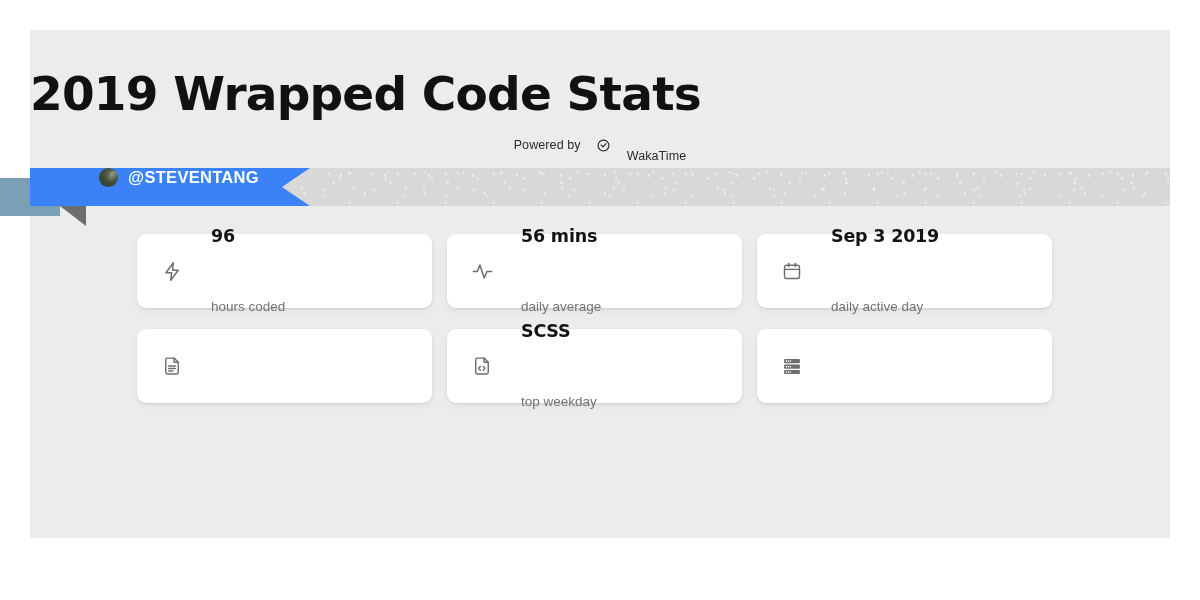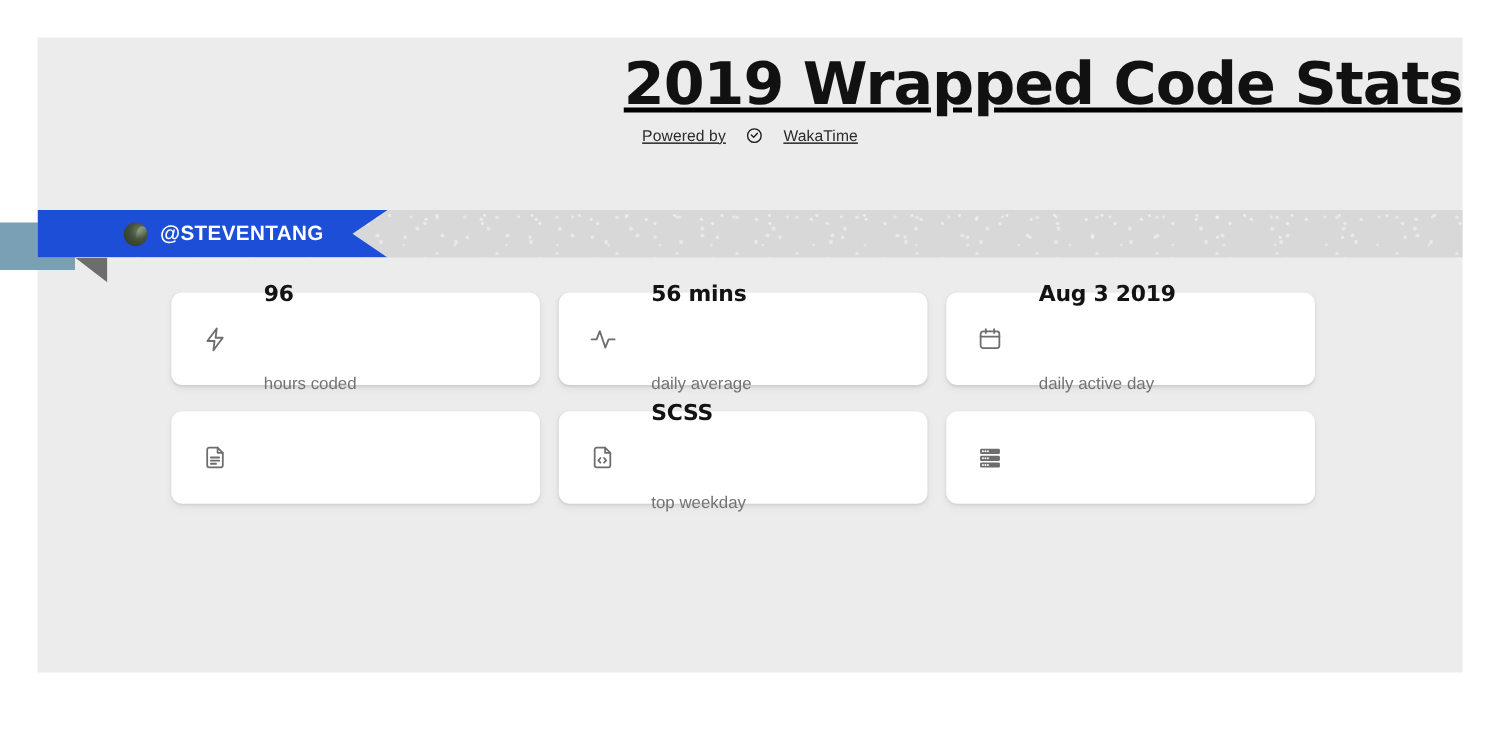--- a/index.html
+++ b/index.html
@@ -25,23 +25,22 @@
     position: absolute;
     left: 30px;
     top: 30px;
     width: 1140px;
     height: 508px;
     background: #ececec;
   }
 
   
   .header {
-    padding-top: 10px;
-    text-align: right;
-    text-decoration: underline;
+    padding-top: 36px;
+    text-align: left;
   }
 
   .title {
     font-family: "DejaVu Sans", sans-serif;
     font-size: 47px;
     font-weight: bold;
     letter-spacing: -0.8px;
     color: #111111;
     line-height: 1.18;
   }
@@ -51,21 +50,21 @@
     font-size: 12.5px;
     color: #2b2b2b;
     display: flex;
     align-items: center;
     justify-content: center;
     gap: 16px;
     line-height: 1;
   }
 
   .subtitle .powered-label { letter-spacing: 0.1px; }
-  .subtitle .waka-name { letter-spacing: 0.1px; }
+  .subtitle .waka-name { letter-spacing: 0.1px; margin-top: 22px; }
 
   .waka-logo {
     display: inline-flex;
     width: 13px;
     height: 13px;
     margin-right: 1px;
   }
 
   
   .ribbon-area {
@@ -99,24 +98,24 @@
                      50px 35px, 41px 31px, 57px 33px, 48px 29px, 43px 37px;
   }
 
   
   .ribbon-banner {
     position: absolute;
     left: 0;
     top: 0;
     width: 280px;
     height: 38px;
-    background: #1d4ed8;
+    background: #3b82f6;
     clip-path: polygon(0 0, 280px 0, 252px 19px, 280px 38px, 0 38px);
     display: flex;
-    align-items: center;
+    align-items: flex-start;
     padding-left: 69px;
   }
 
   
   .ribbon-tail {
     position: absolute;
     left: -30px;
     top: 10px;
     width: 60px;
     height: 38px;
@@ -287,21 +286,21 @@
       <div class="card">
         <span class="card-icon">
           <svg viewBox="0 0 24 24" width="20" height="20" fill="none" stroke="currentColor" stroke-width="1.7" stroke-linecap="round" stroke-linejoin="round">
             <rect x="3" y="5" width="18" height="16" rx="2.5"></rect>
             <line x1="3" y1="10" x2="21" y2="10"></line>
             <line x1="8" y1="2.8" x2="8" y2="6.5"></line>
             <line x1="16" y1="2.8" x2="16" y2="6.5"></line>
           </svg>
         </span>
         <span class="card-text">
-          <span class="card-value">Aug 3 2019</span>
+          <span class="card-value">Sep 3 2019</span>
           <span class="card-label">daily active day</span>
         </span>
       </div>
 
       <div class="card">
         <span class="card-icon">
           <svg viewBox="0 0 24 24" width="20" height="20" fill="none" stroke="currentColor" stroke-width="1.7" stroke-linecap="round" stroke-linejoin="round">
             <path d="M14.5 2.5H6.5a2 2 0 0 0-2 2v15a2 2 0 0 0 2 2h11a2 2 0 0 0 2-2V7.5z"></path>
             <polyline points="14.5,2.5 14.5,7.5 19.5,7.5"></polyline>
             <line x1="8" y1="12" x2="16" y2="12"></line>

